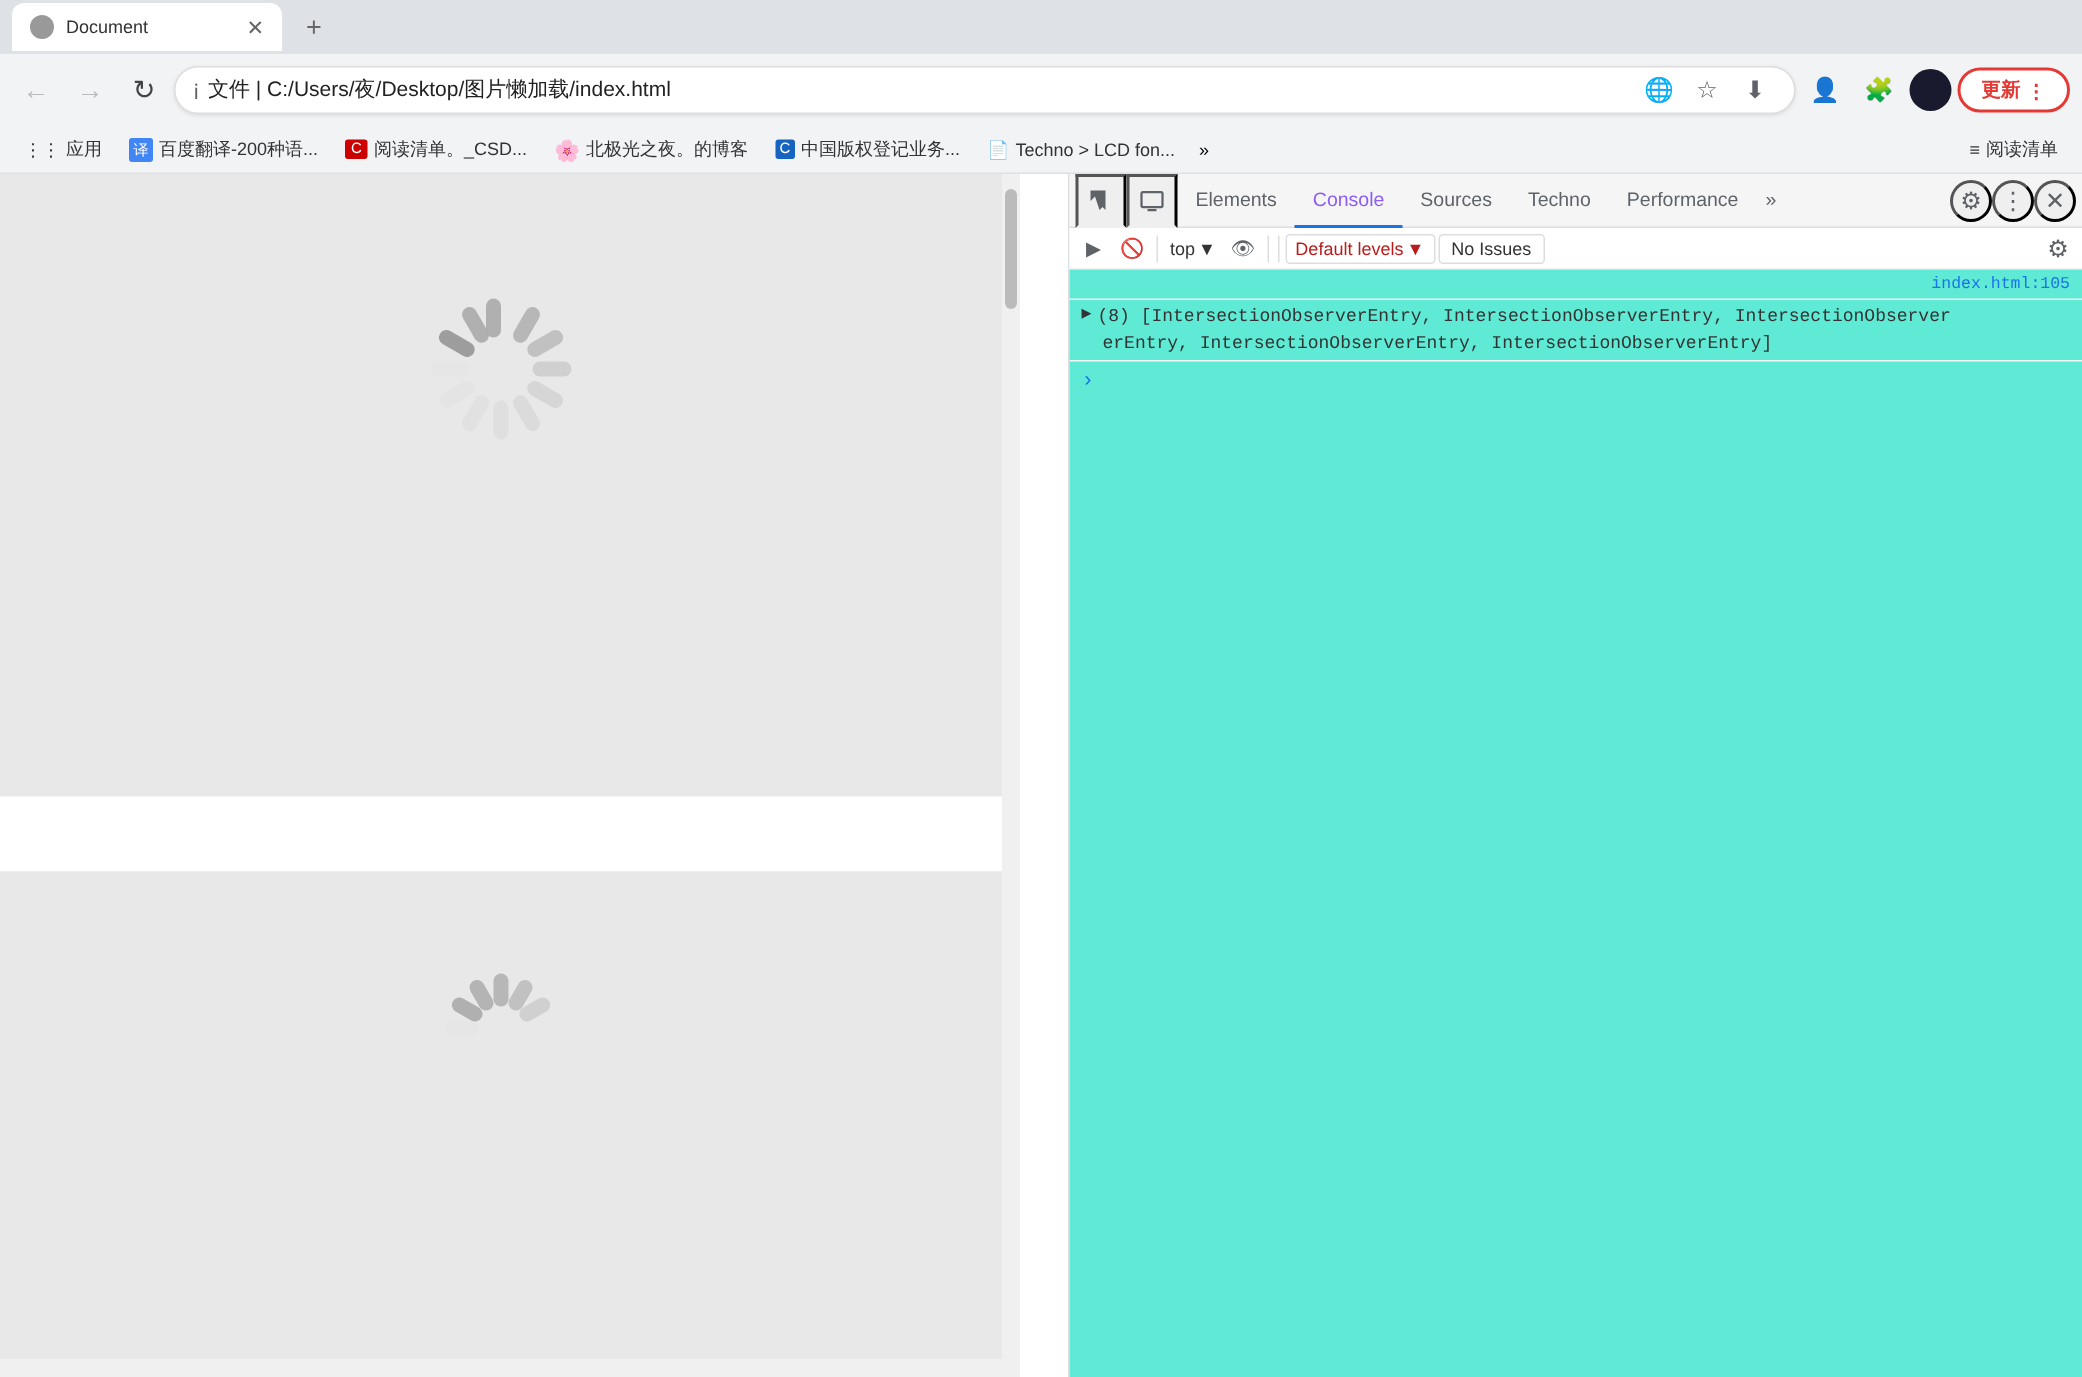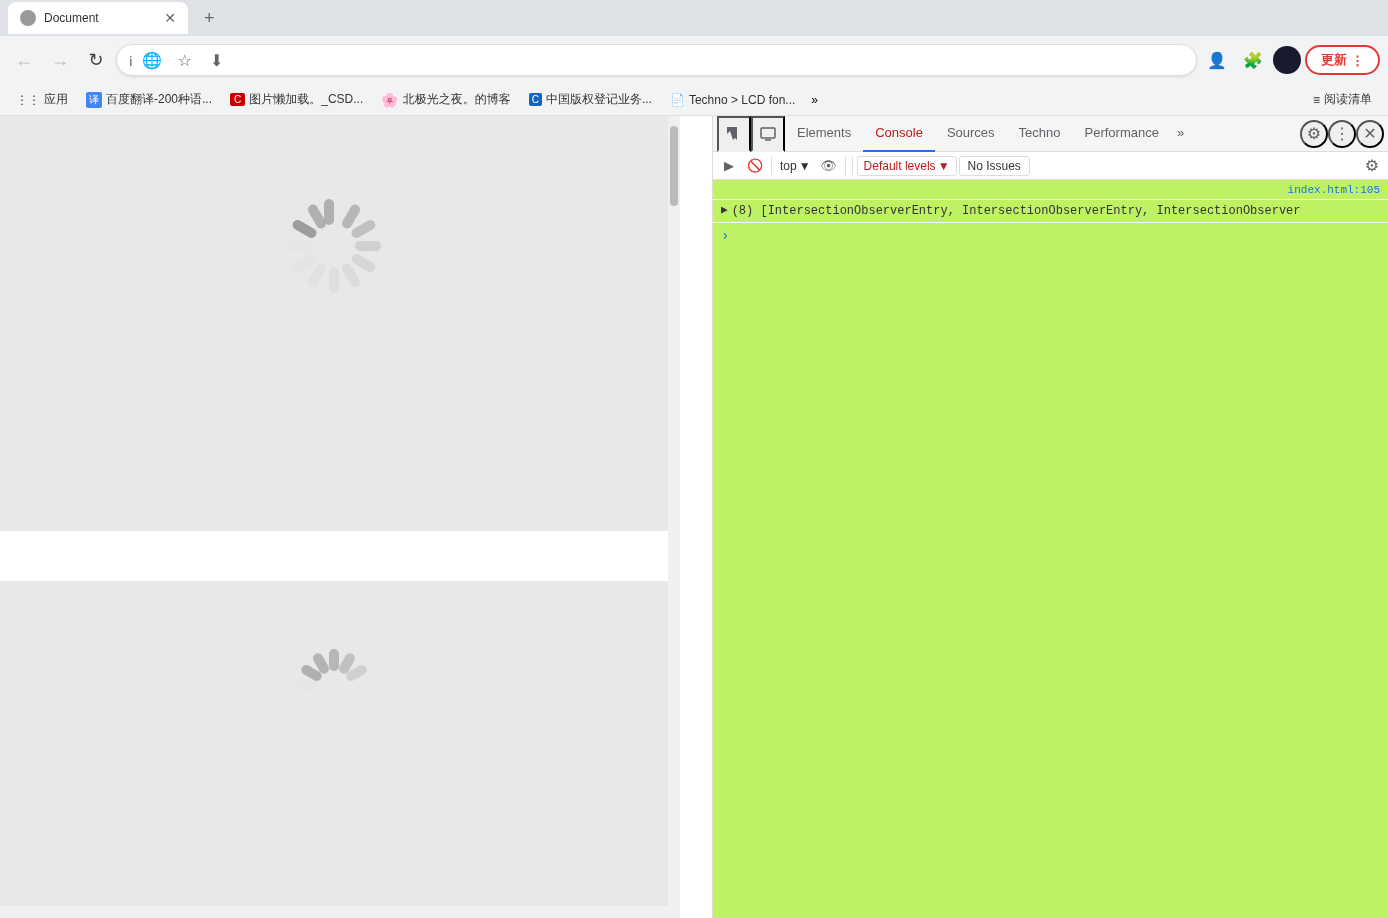--- a/index.html
+++ b/index.html
@@ -253,21 +253,21 @@
       height: 36px;
       display: flex;
       align-items: center;
       font-size: 13px;
       color: #5f6368;
       cursor: pointer;
       border-bottom: 2px solid transparent;
       white-space: nowrap;
     }
     .devtools-tab.active {
-      color: #b91c1c;
+      color: #8b5cf6;
       border-bottom: 2px solid #1a73e8;
     }
     .devtools-tabs-spacer { flex: 1; }
     .devtools-tab-action {
       width: 28px; height: 28px;
       display: flex; align-items: center; justify-content: center;
       border-radius: 50%;
       cursor: pointer;
       color: #5f6368;
       font-size: 16px;
@@ -350,21 +350,21 @@
       width: 24px; height: 24px;
       display: flex; align-items: center; justify-content: center;
       color: #5f6368;
       cursor: pointer;
     }
 
     
     .devtools-console {
       flex: 1;
       overflow: auto;
-      background: #bef264;
+      background: #5eead4;
       font-family: 'Courier New', monospace;
       font-size: 12px;
     }
     .console-line {
       display: flex;
       align-items: flex-start;
       padding: 2px 8px;
       border-bottom: 1px solid #f5f5f5;
       line-height: 1.5;
     }
@@ -417,20 +417,25 @@
     </div>
   </div>
 
   <div class="address-bar-row">
     <button class="nav-btn disabled">←</button>
     <button class="nav-btn disabled">→</button>
     <button class="nav-btn">↻</button>
 
     <div class="address-input-wrap">
       <span class="address-icon">ℹ</span>
+      <span class="address-text">
+        <span>文件</span>
+        <span> | </span>
+        <span>C:/Users/夜/Desktop/图片懒加载/index.html</span>
+      </span>
       <div class="address-actions">
         <button class="address-action-btn">🌐</button>
         <button class="address-action-btn">☆</button>
         <button class="address-action-btn">⬇</button>
       </div>
     </div>
 
     <button class="browser-action-btn">👤</button>
     <button class="browser-action-btn">🧩</button>
     <div class="browser-action-btn" style="background:#1a1a2e;border-radius:50%;width:28px;height:28px;"></div>
@@ -444,21 +449,21 @@
     <div class="bookmark-item">
       <span class="bookmark-icon">⋮⋮</span>
       <span>应用</span>
     </div>
     <div class="bookmark-item">
       <span class="bookmark-icon" style="background:#4285f4;color:#fff;padding:1px 3px;border-radius:2px;font-size:10px;">译</span>
       <span>百度翻译-200种语...</span>
     </div>
     <div class="bookmark-item">
       <span class="bookmark-icon" style="background:#c00;color:#fff;padding:1px 4px;border-radius:2px;font-size:10px;">C</span>
-      <span>图片懒加载。_CSD...</span>
+      <span>阅读清单。_CSD...</span>
     </div>
     <div class="bookmark-item">
       <span class="bookmark-icon" style="color:#e60012;font-size:14px;">🌸</span>
       <span>北极光之夜。的博客</span>
     </div>
     <div class="bookmark-item">
       <span class="bookmark-icon" style="background:#1565c0;color:#fff;padding:1px 3px;border-radius:2px;font-size:10px;">C</span>
       <span>中国版权登记业务...</span>
     </div>
     <div class="bookmark-item">
@@ -583,20 +588,23 @@
         <span class="source-link">index.html:105</span>
       </div>
 
       <div class="console-line" style="display:block;padding:2px 8px;">
         <div style="display:flex;align-items:flex-start;">
           <span class="console-expand-arrow">▶</span>
           <span class="console-line-text">
             <span>(8) [IntersectionObserverEntry, IntersectionObserverEntry, IntersectionObserver</span>
           </span>
         </div>
+        <div style="padding-left:14px;">
+          <span class="console-line-text">erEntry, IntersectionObserverEntry, IntersectionObserverEntry]</span>
+        </div>
       </div>
 
       <div class="console-empty-line">
         <span class="console-prompt">›</span>
         <span style="flex:1;font-size:12px;color:#ccc;cursor:text;min-height:18px;"></span>
       </div>
 
     </div>
   </div>
 </div>

